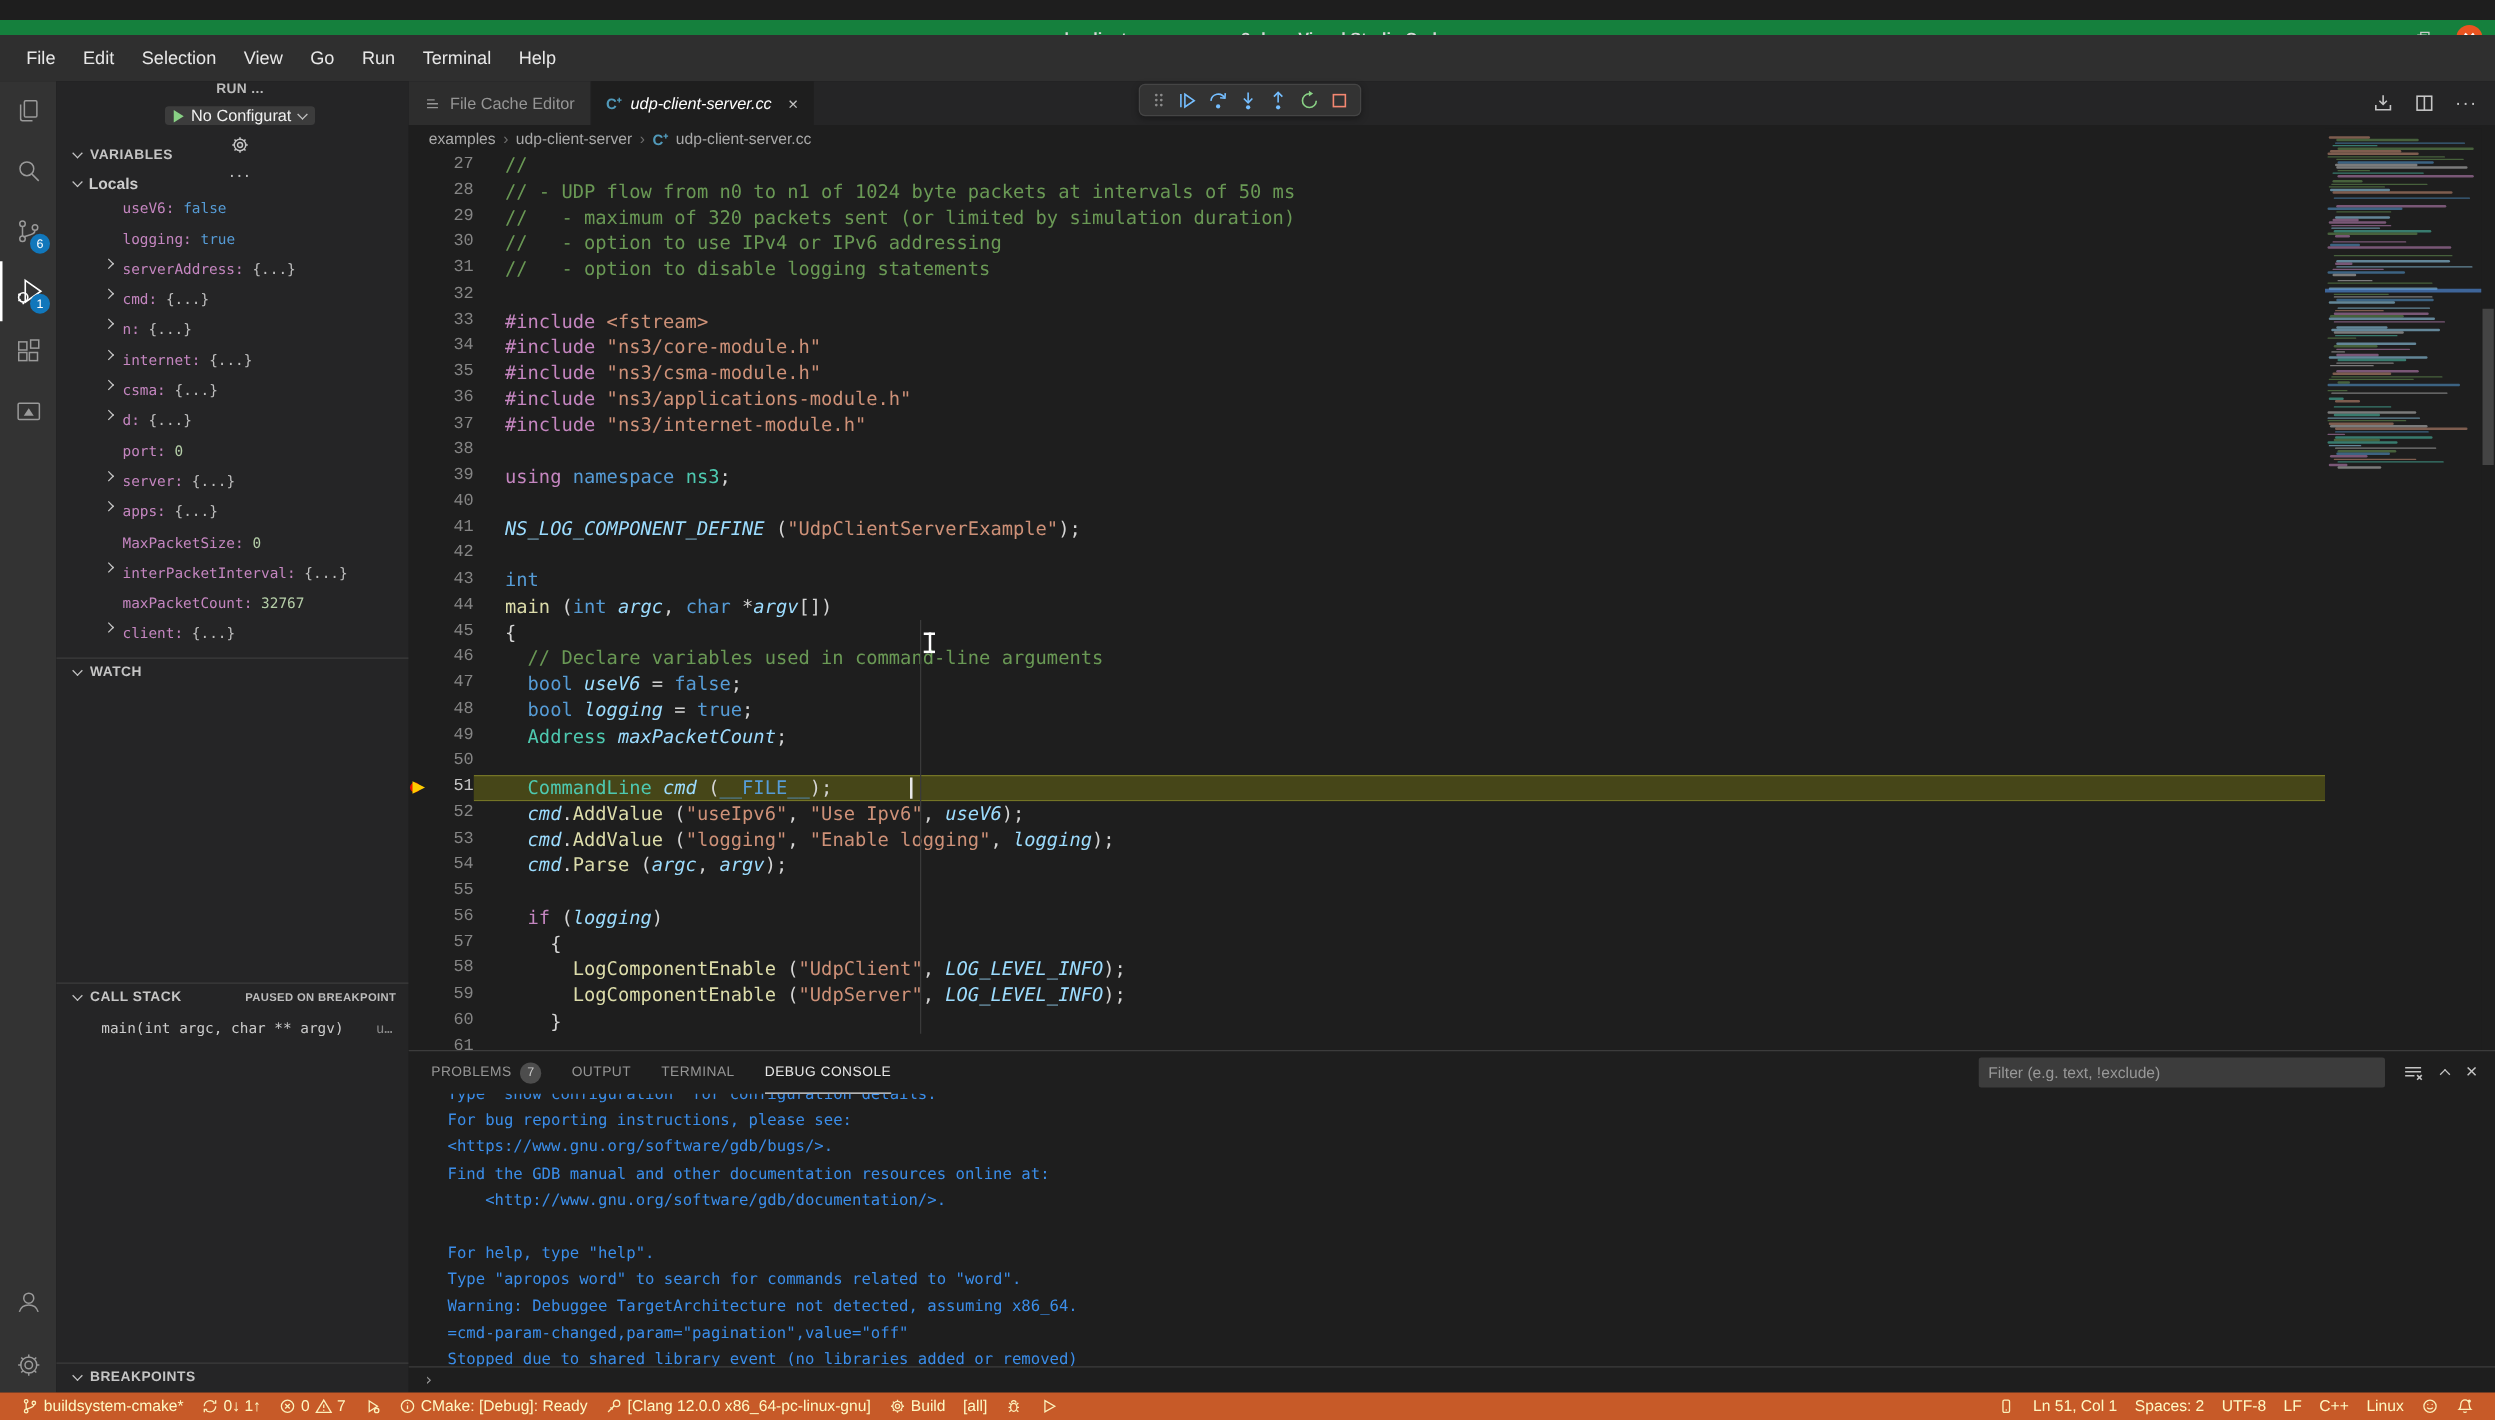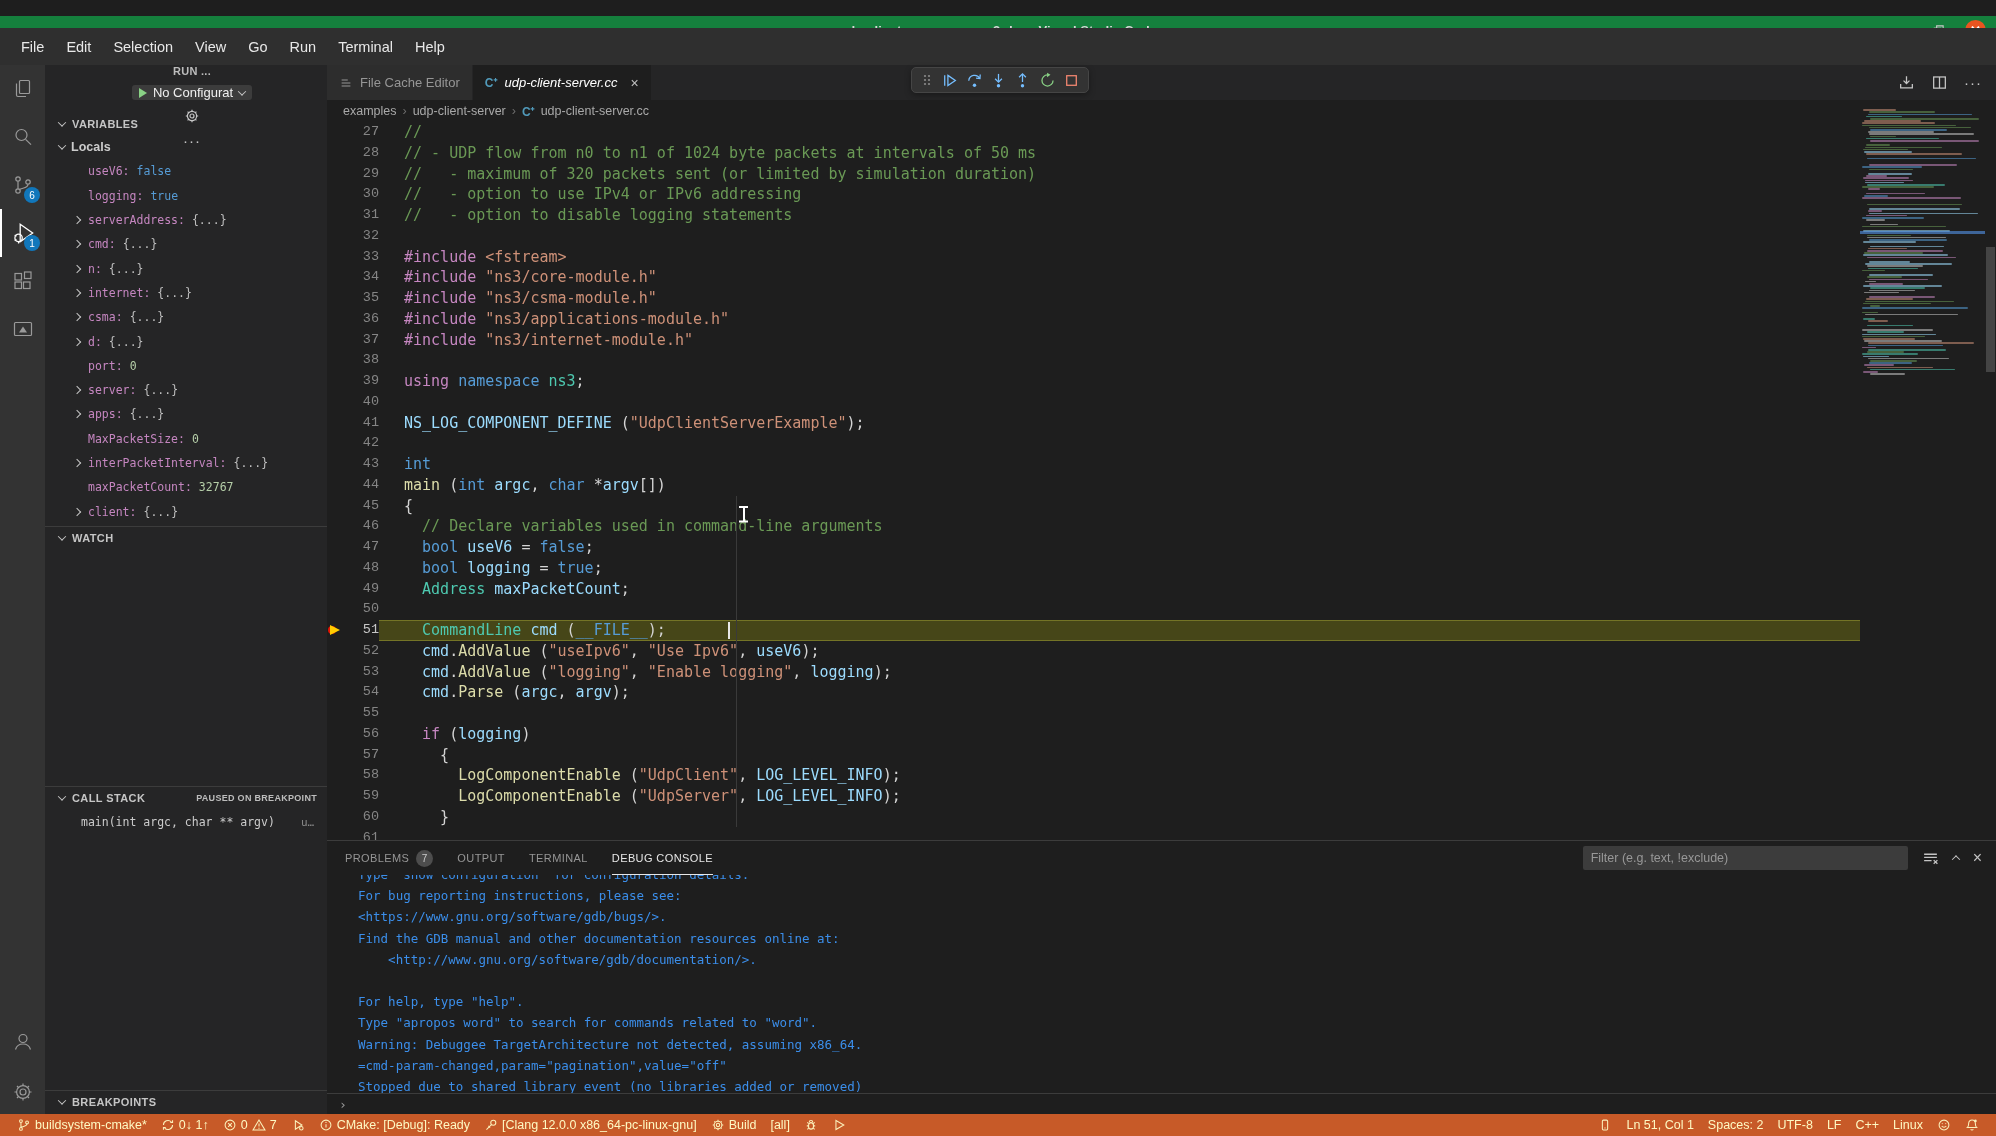--- a/index.html
+++ b/index.html
@@ -46,21 +46,21 @@
   .sec-vars { height:413px; border-top:none; }
   .sec-vars .sec-head { height:22px; margin-top:13px; }
   .sec-watch { height:260px; }
   .sec-callstack { height:304px; }
   .sec-bps { height:50px; }
   .pause-badge { margin-left:auto; margin-right:10px; font-size:9px; font-weight:bold; color:#bdbdbd; letter-spacing:.3px; }
 
   .tree { font-family:"DejaVu Sans Mono",monospace; font-size:11.5px; }
   .tree-row { height:24.3px; display:flex; align-items:center; padding-left:14px; gap:6px; cursor:pointer; }
   .tree-row .lbl { color:#cccccc; font-weight:bold; font-family:Liberation Sans, sans-serif; font-size:12.5px; }
-  .var-row { height:24.3px; display:flex; align-items:center; padding-left:29px; cursor:pointer; }
+  .var-row { height:24.3px; display:flex; align-items:flex-start; padding-left:39px; cursor:pointer; }
   .var-row .chevbox { width:14px; display:flex; }
   .var-name { color:#c586c0; }
   .var-val { margin-left:7px; }
   .v-bool { color:#569cd6; } .v-num { color:#b5cea8; } .v-obj { color:#bfbfbf; }
 
   .frame-row { height:26px; display:flex; align-items:center; padding-left:36px; font-family:"DejaVu Sans Mono",monospace; font-size:11.5px; color:#cccccc; cursor:pointer; }
   .frame-suffix { color:#8a8a8a; margin-left:26px; font-size:11px; }
 
   .bp-row { height:26px; display:flex; align-items:center; padding-left:14px; gap:8px; cursor:pointer; }
 
@@ -80,21 +80,21 @@
 
   .code-wrap { position:absolute; left:327px; top:122px; width:1533px; height:718px; overflow:hidden; background:#1e1e1e; }
   .code-row { display:flex; height:20.75px; line-height:20.75px; font-family:"DejaVu Sans Mono",monospace; font-size:15px; position:relative; }
   .glyph { width:25px; flex:none; position:relative; }
   .lnum { width:27px; flex:none; text-align:right; color:#858585; font-size:13.5px; font-family:Liberation Mono, monospace; }
   .ltext { flex:1; padding-left:25px; white-space:pre; color:#d4d4d4; }
   .code-row.current .ltext { background:rgba(255,255,0,0.18); box-shadow:inset 0 1px 0 rgba(255,255,80,.25), inset 0 -1px 0 rgba(255,255,80,.25); }
   .code-row.current .lnum { color:#c6c6c6; }
   .tok-c { color:#6a9955; } .tok-kp { color:#c586c0; } .tok-kb { color:#569cd6; }
   .tok-s { color:#ce9178; } .tok-t { color:#4ec9b0; } .tok-f { color:#dcdcaa; }
-  .tok-v { color:#9cdcfe; } .tok-p { color:#d4d4d4; }
+  .tok-v { color:#9cdcfe;font-style:italic; } .tok-p { color:#d4d4d4; }
   .dbg-arrow { position:absolute; left:3px; top:5px; width:0; height:0; border-left:10px solid #ffcc00; border-top:5.5px solid transparent; border-bottom:5.5px solid transparent; }
   .dbg-arrow-dot { position:absolute; left:1px; top:6px; width:8px; height:8px; border-radius:50%; background:#e51400; }
   .caret { position:absolute; left:401px; width:1.6px; height:17px; background:#e8e8e8; }
   .indent-guide { position:absolute; width:1px; background:#3a3a3a; }
   .ibeam { position:absolute; width:13px; height:18px; color:#e6e6e6; font-family:"DejaVu Sans Mono",monospace; font-size:15px; text-shadow:0 0 2px #000; }
   .ibeam:before { content:""; position:absolute; left:6px; top:1px; bottom:1px; width:1.6px; background:#fff; }
   .ibeam:after { content:""; position:absolute; left:2px; right:2px; top:1px; height:1.6px; background:#fff; box-shadow:0 14.5px 0 #fff; }
 
   .minimap { position:absolute; left:1860px; top:103px; width:125px; height:737px; background:#1e1e1e; }
   .mm-bar { position:absolute; height:1.5px; border-radius:1px; }

